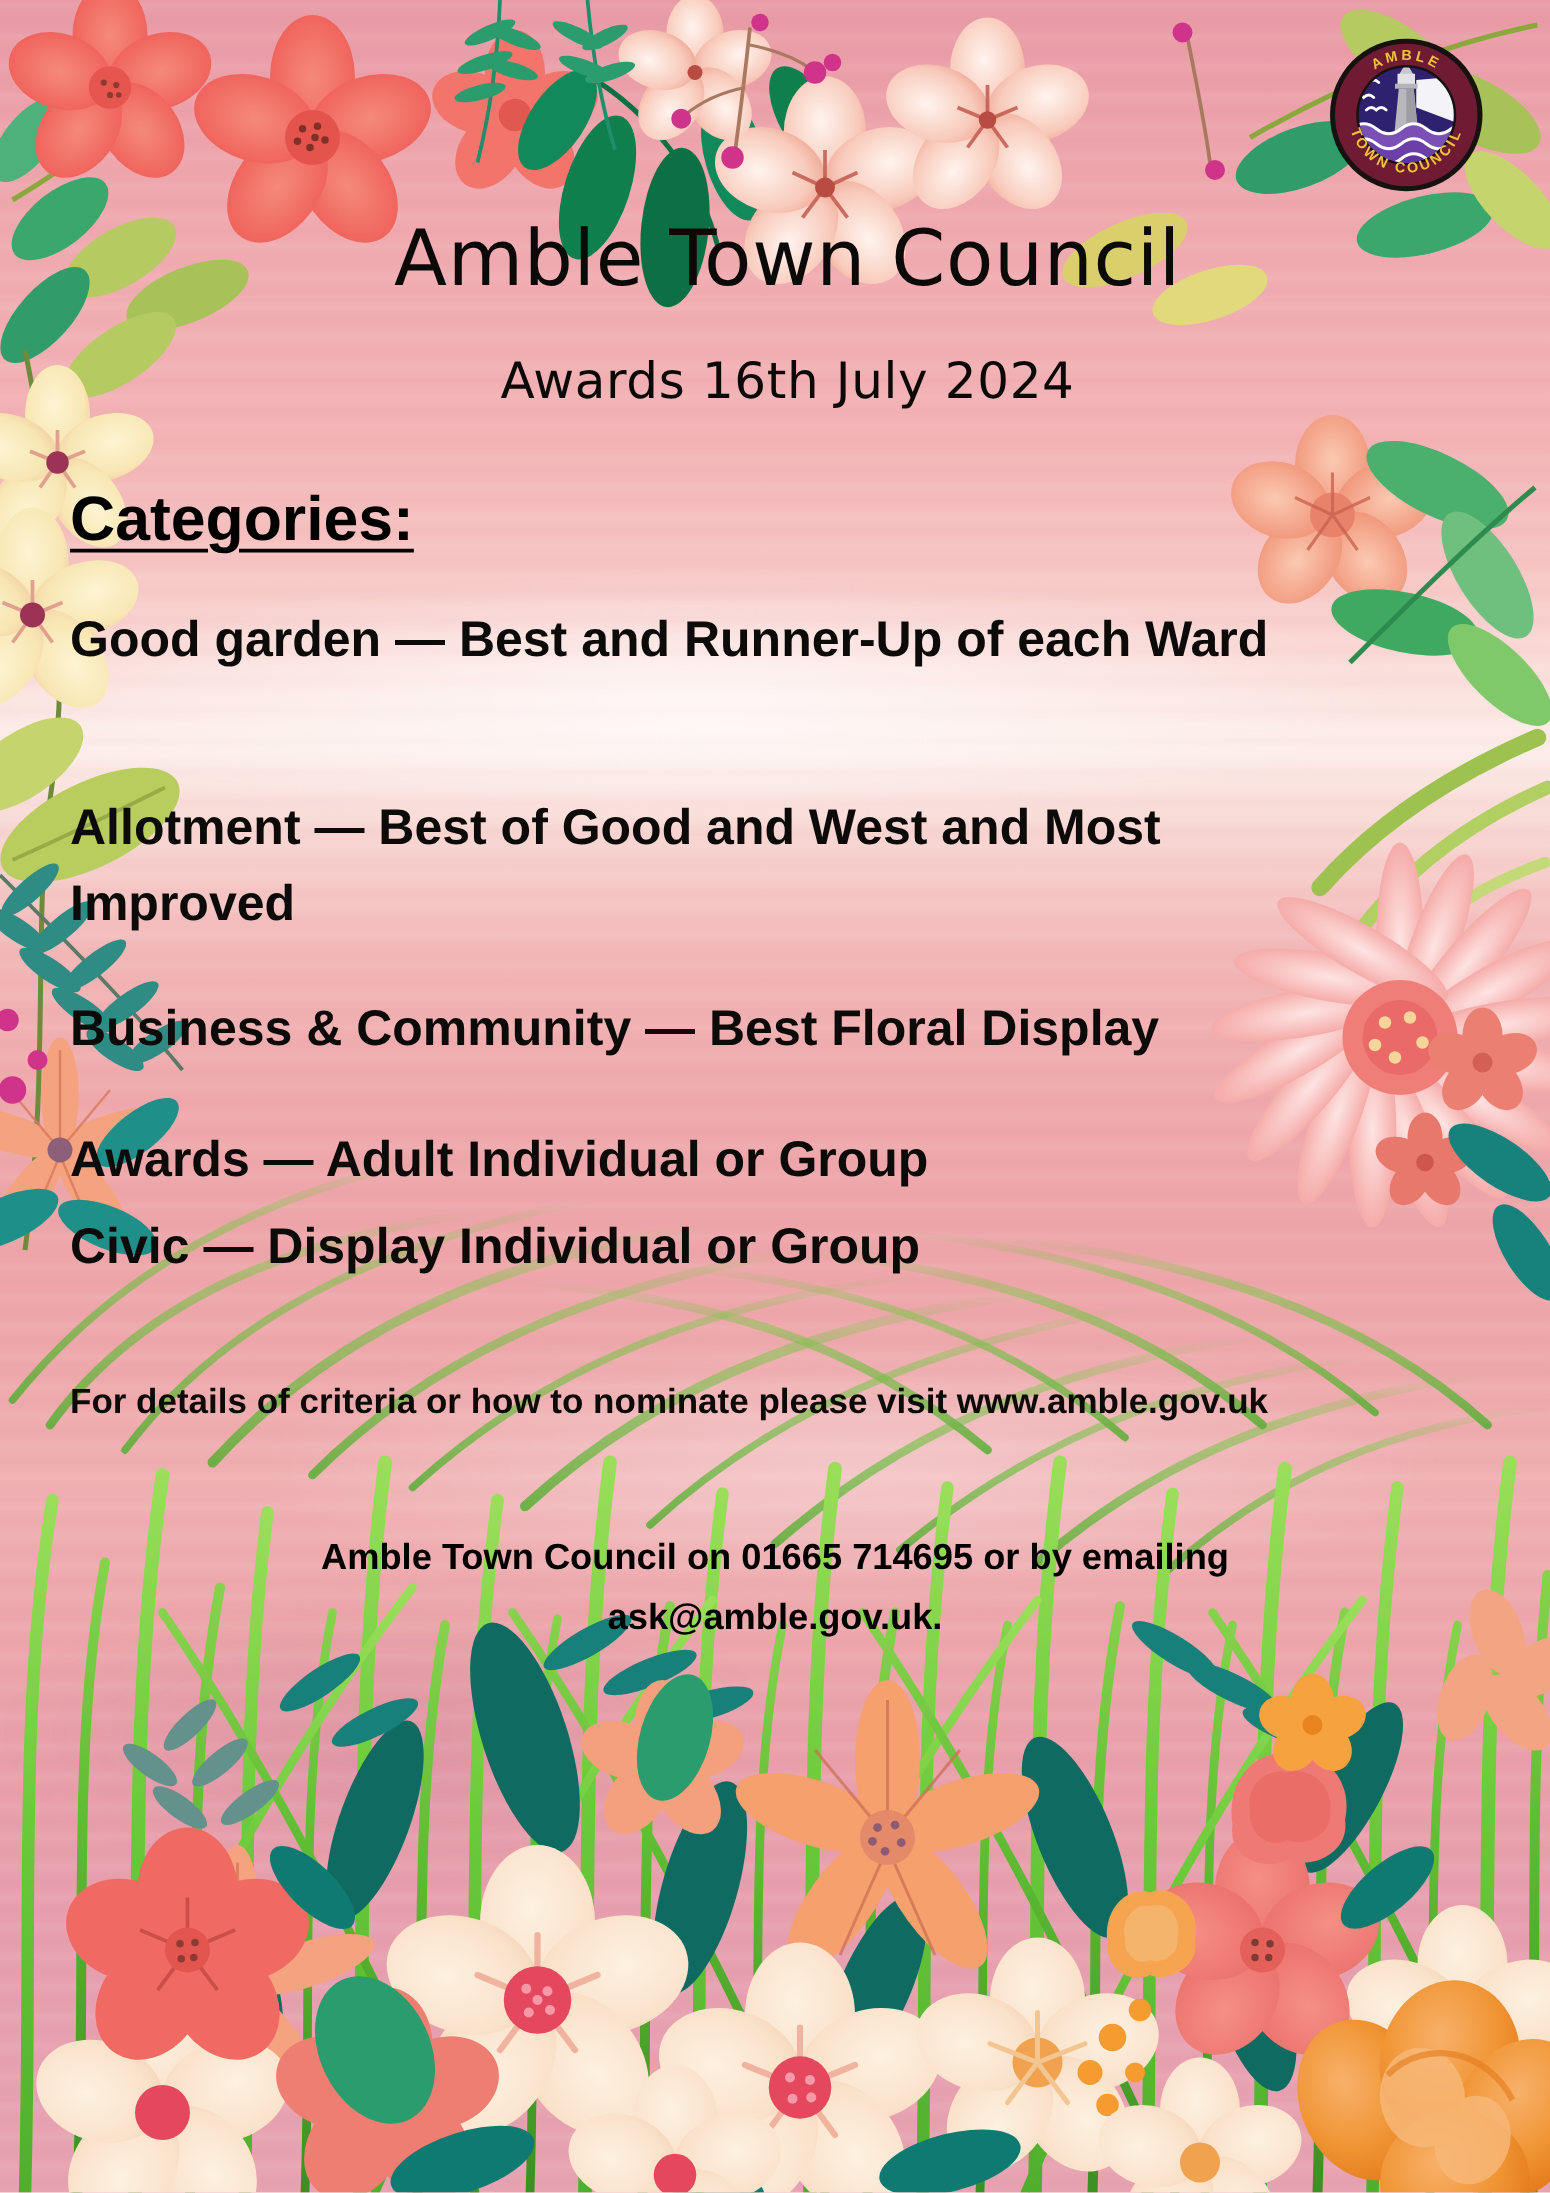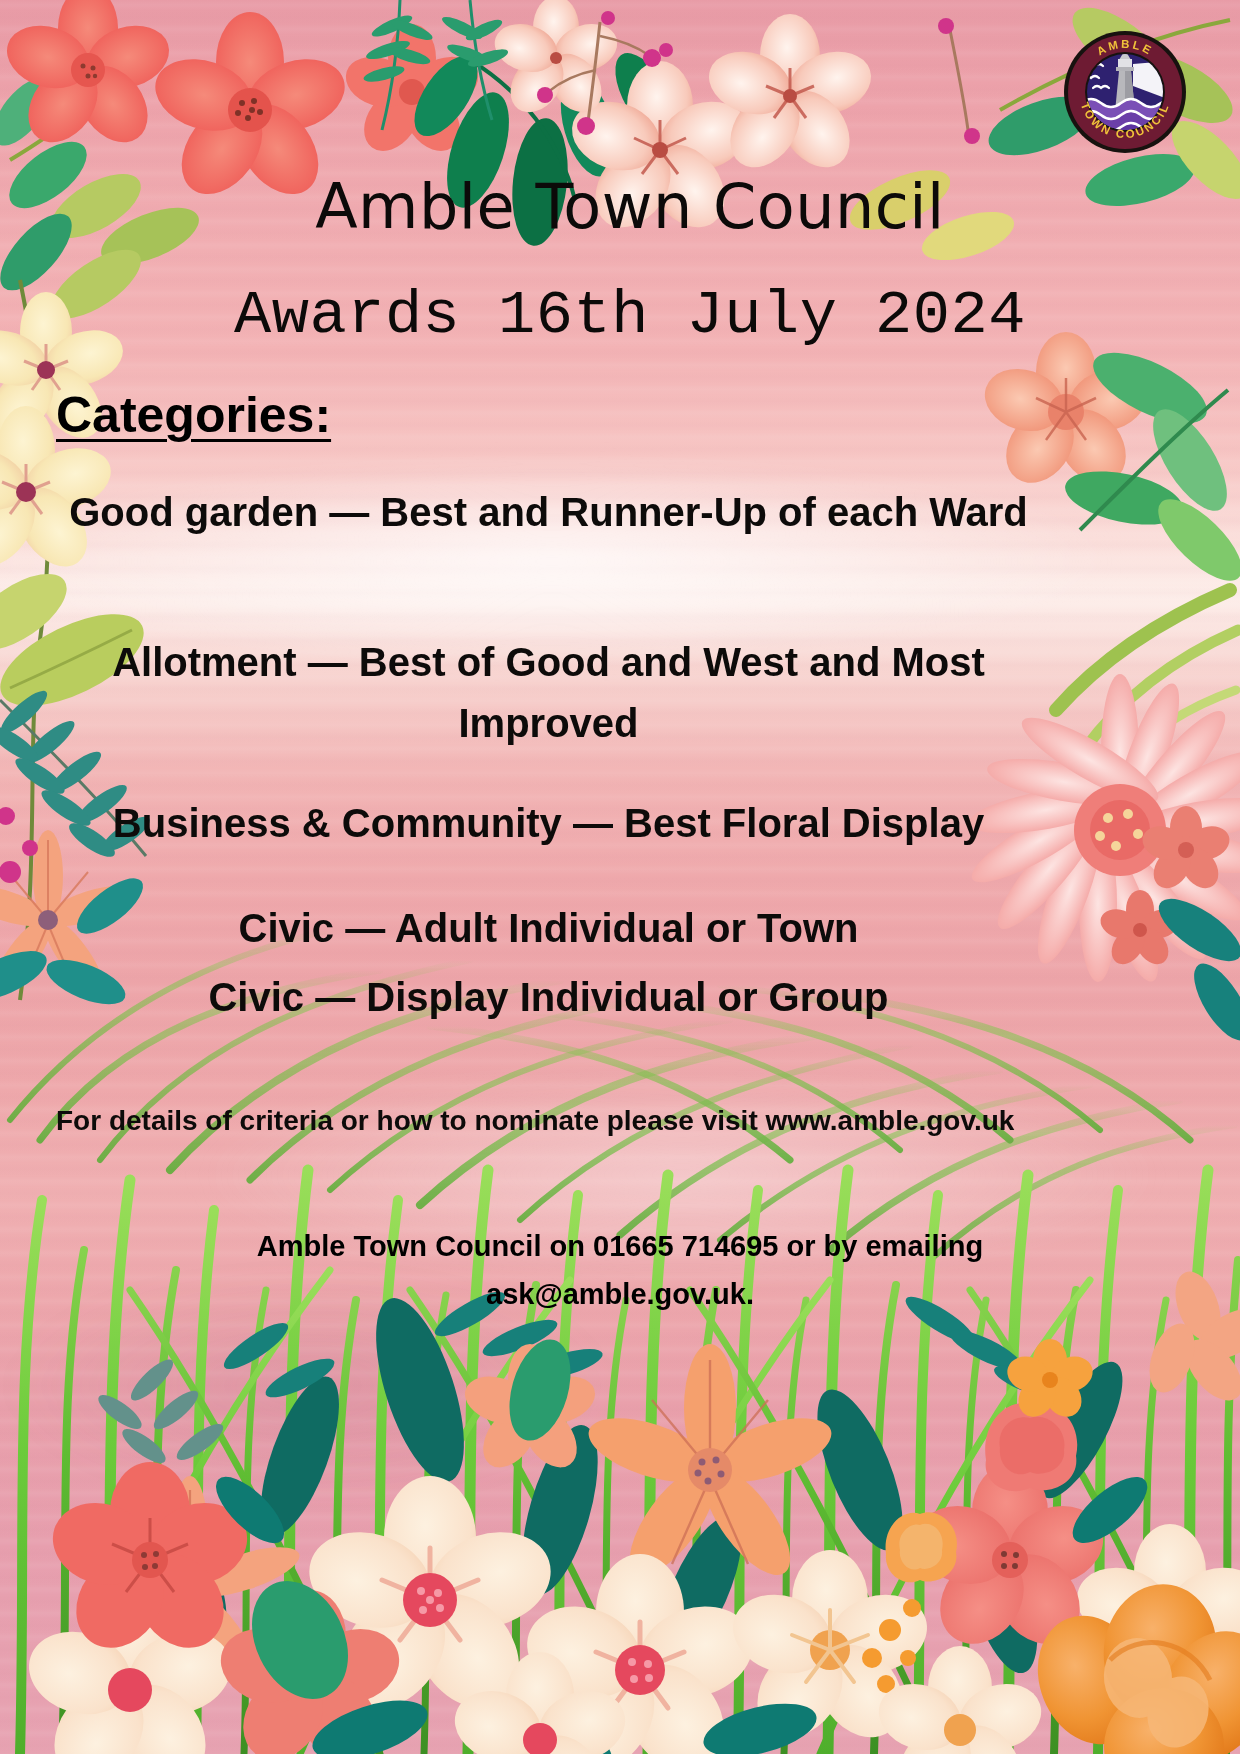--- a/index.html
+++ b/index.html
@@ -79,21 +79,21 @@
   .title {
     position: absolute;
     left: 0; right: 16px;
     text-align: center;
     font-family: "DejaVu Sans", sans-serif;
     color: #0c0a09;
     letter-spacing: .5px;
     padding-left: 36px;
   }
   #title-line-1 { top: 176px; font-size: 62px; line-height: 1; }
-  #title-line-2 { top: 285px; font-size: 62px; line-height: 1; font-family: Liberation Mono, monospace; }
+  #title-line-2 { top: 285px; font-size: 40px; line-height: 1; }
 
   .cat-head {
     position: absolute;
     left: 56px; top: 386px;
     font-size: 50px;
     font-weight: bold;
     color: #000000;
     text-decoration: underline;
     text-underline-offset: 7px;
     text-decoration-thickness: 3px;
@@ -102,21 +102,20 @@
 
   .cat-item {
     position: absolute;
     left: 56px;
     width: 985px;
     font-size: 40px;
     font-weight: bold;
     line-height: 1.52;
     color: #0d0b0a;
     font-stretch: condensed;
-    text-align: center;
   }
   #cat-0 { top: 482px; }
   #cat-1 { top: 632px; }
   #cat-2 { top: 793px; }
   #cat-3 { top: 898px; }
   #cat-4 { top: 967px; }
 
   .cta {
     position: absolute;
     left: 56px; top: 1100px;
@@ -1000,21 +999,21 @@
   <div class="content">
 
     <div class="title" id="title-line-1">Amble Town Council</div>
     <div class="title" id="title-line-2">Awards 16th July 2024</div>
 
     <div class="cat-head">Categories:</div>
 
     <div class="cat-item" id="cat-0">Good garden — Best and Runner-Up of each Ward</div>
     <div class="cat-item" id="cat-1">Allotment — Best of Good and West and Most Improved</div>
     <div class="cat-item" id="cat-2">Business &amp; Community — Best Floral Display</div>
-    <div class="cat-item" id="cat-3">Civic — Adult Individual or Town</div>
+    <div class="cat-item" id="cat-3">Awards — Adult Individual or Group</div>
     <div class="cat-item" id="cat-4">Civic — Display Individual or Group</div>
 
     <div class="cta">For details of criteria or how to nominate please visit www.amble.gov.uk</div>
 
     <div class="contact" id="contact-line-1">Amble Town Council on 01665 714695 or by emailing</div>
     <div class="contact" id="contact-line-2">ask@amble.gov.uk.</div>
   </div>
 
 </div>
 

